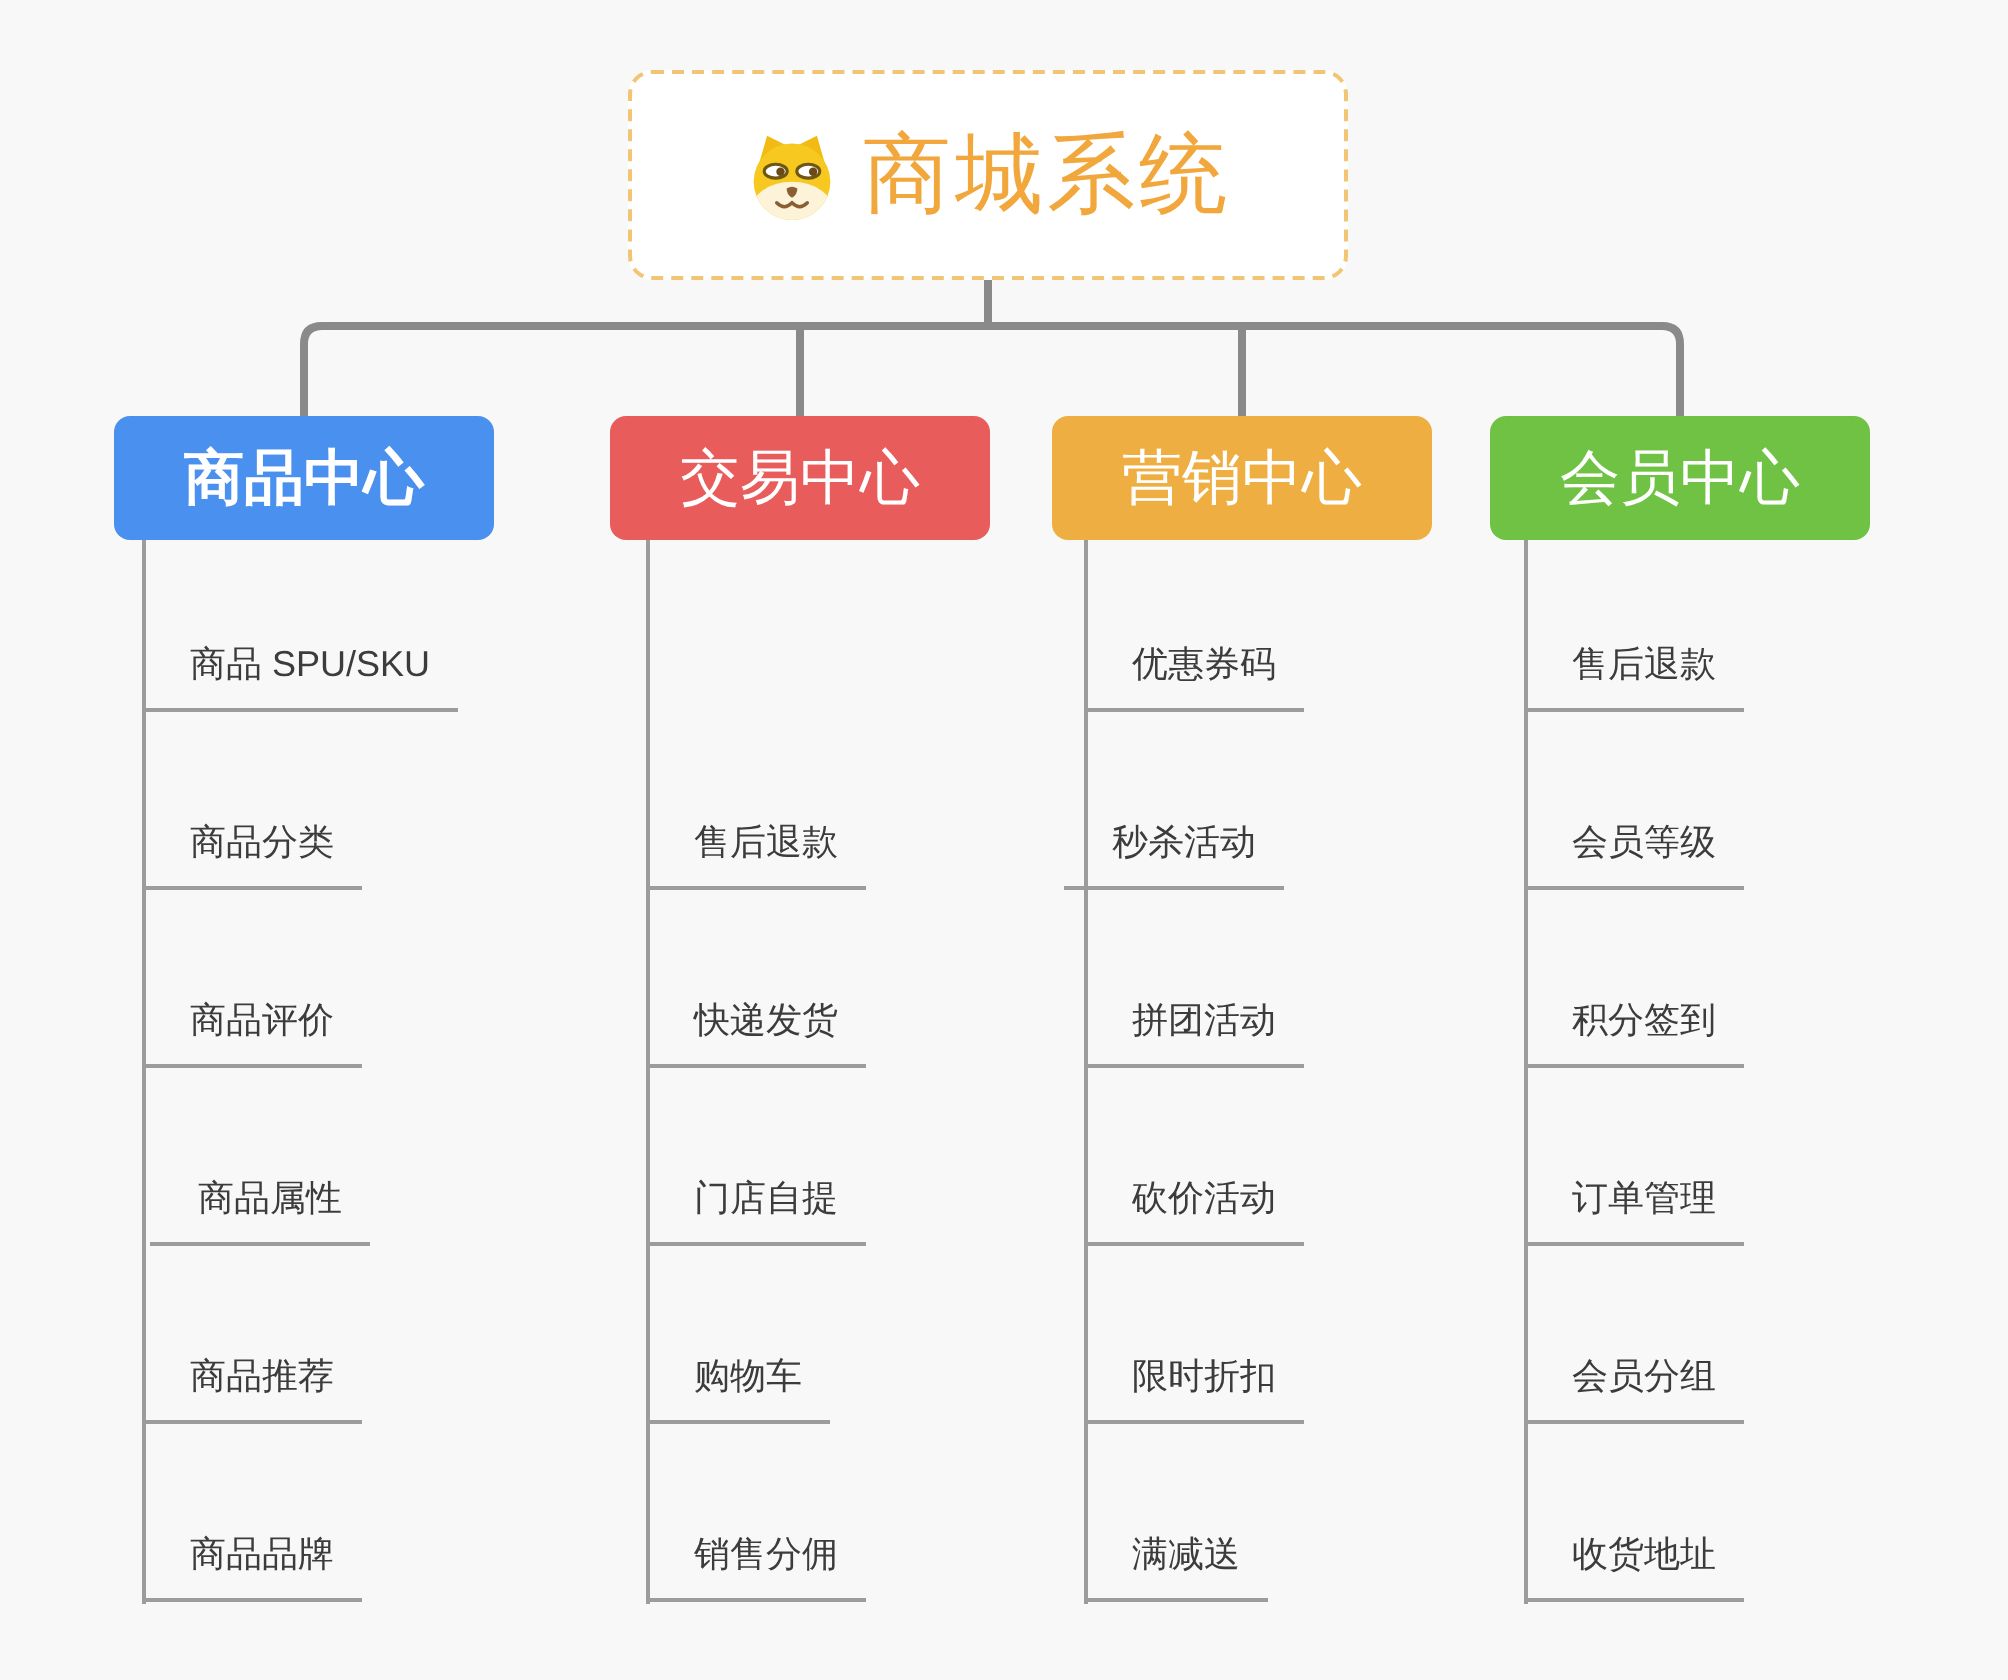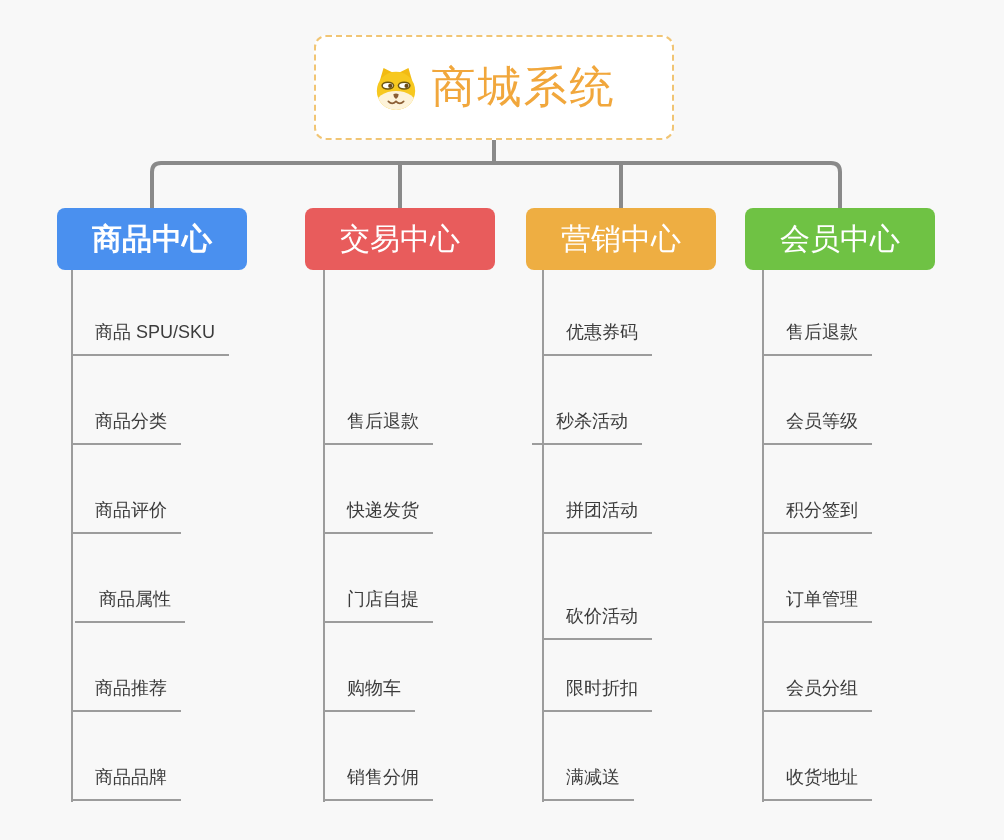--- a/index.html
+++ b/index.html
@@ -89,21 +89,21 @@
 
   <div class="leaf" style="left:323px;top:405px">售后退款</div>
   <div class="leaf" style="left:323px;top:494px">快递发货</div>
   <div class="leaf" style="left:323px;top:583px">门店自提</div>
   <div class="leaf" style="left:323px;top:672px">购物车</div>
   <div class="leaf" style="left:323px;top:761px">销售分佣</div>
 
   <div class="leaf" style="left:542px;top:316px">优惠券码</div>
   <div class="leaf" style="left:532px;top:405px">秒杀活动</div>
   <div class="leaf" style="left:542px;top:494px">拼团活动</div>
-  <div class="leaf" style="left:542px;top:600px">砍价活动</div>
+  <div class="leaf" style="left:542px;top:583px">砍价活动</div>
   <div class="leaf" style="left:542px;top:672px">限时折扣</div>
   <div class="leaf" style="left:542px;top:761px">满减送</div>
 
   <div class="leaf" style="left:762px;top:316px">售后退款</div>
   <div class="leaf" style="left:762px;top:405px">会员等级</div>
   <div class="leaf" style="left:762px;top:494px">积分签到</div>
   <div class="leaf" style="left:762px;top:583px">订单管理</div>
   <div class="leaf" style="left:762px;top:672px">会员分组</div>
   <div class="leaf" style="left:762px;top:761px">收货地址</div>
 

